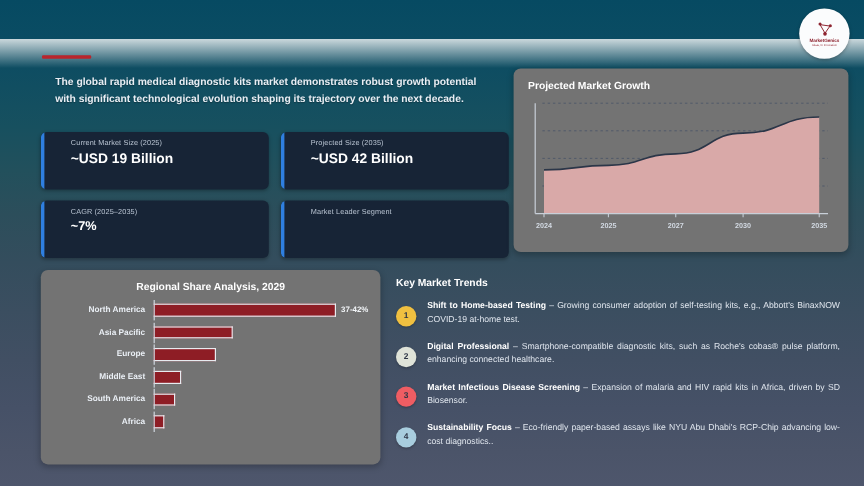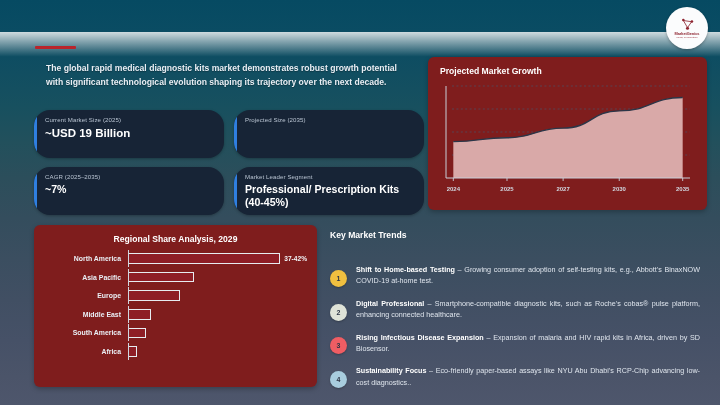--- a/index.html
+++ b/index.html
@@ -42,41 +42,41 @@
   }
   .logo-mark { width:15px; height:13px; margin-bottom:1px; }
   .logo-name { font-size:3.9px; font-weight:bold; color:#8e2430; letter-spacing:-.05px; }
   .logo-tag  { font-size:2.5px; color:#9b3540; letter-spacing:-.05px; margin-top:.5px; }
 
   
   .cards { position:absolute; left:34px; top:110px; width:390px; }
   .card-row { display:flex; gap:10px; margin-bottom:9px; }
   .card {
     position:relative; width:190px; height:48px;
-    background:#172436; border-radius:16px;
-    padding:6px 9px 0 11px;
+    background:#172436; border-radius:5px;
+    padding:6px 9px 0 25px;
     box-shadow:0 1px 3px rgba(0,0,0,.28);
     overflow:hidden;
   }
   .card::before {
     content:""; position:absolute; left:0; top:0; bottom:0;
     width:2.6px; background:#2f7fe0; border-radius:5px 0 0 5px;
   }
   .card-label {
     font-size:6.1px; color:#b9c4d2; letter-spacing:.1px; margin-bottom:3px;
   }
   .card-value {
     font-size:11.5px; font-weight:bold; color:#ffffff; line-height:1.22;
   }
   .card.tall { height:48px; }
   .card.tall .card-value { font-size:10.6px; }
 
   
   .panel {
-    position:absolute; background:#7f1d1d;
+    position:absolute; background:#737373;
     border-radius:6px; box-shadow:0 2px 5px rgba(0,0,0,.25);
   }
   .panel-title {
     font-size:8.6px; font-weight:bold; color:#ffffff;
   }
 
   
   #growth-panel { left:428px; top:57px; width:279px; height:153px; padding:9px 12px; }
   #growth-panel .panel-title { margin-bottom:4px; }
   .area-wrap { position:relative; width:255px; height:118px; }
@@ -106,21 +106,21 @@
     height:10.5px; background:#8e1d25;
     border:1.1px solid #e7ebf0; border-left:none;
     box-sizing:border-box;
   }
   .bar-note {
     margin-left:4px; font-size:6.6px; font-weight:bold; color:#f2f5f8; white-space:nowrap;
   }
 
   
   #trends { position:absolute; left:330px; top:230px; width:370px; }
-  #trends .panel-title { margin-bottom:24px; }
+  #trends .panel-title { margin-bottom:9px; }
   .trend {
     display:flex; align-items:flex-end; gap:9px; margin-bottom:11px;
   }
   .badge {
     flex:0 0 auto; width:17px; height:17px; border-radius:50%;
     display:flex; align-items:center; justify-content:center;
     font-size:7px; font-weight:bold; color:#2d3545; margin-top:1px;
     box-shadow:0 1px 2px rgba(0,0,0,.25);
   }
   .trend-text {
@@ -150,30 +150,30 @@
   </div>
 
   <div class="cards">
     <div class="card-row">
       <div class="card">
         <div class="card-label">Current Market Size (2025)</div>
         <div class="card-value">~USD 19 Billion</div>
       </div>
       <div class="card">
         <div class="card-label">Projected Size (2035)</div>
+        <div class="card-value">~USD 42 Billion</div>
       </div>
     </div>
     <div class="card-row">
       <div class="card tall">
         <div class="card-label">CAGR (2025–2035)</div>
         <div class="card-value">~7%</div>
       </div>
       <div class="card tall">
         <div class="card-label">Market Leader Segment</div>
-        <div class="card-value">Professional/ Prescription Kits (40-45%)</div>
       </div>
     </div>
   </div>
 
   <div class="panel" id="growth-panel">
     <div class="panel-title">Projected Market Growth</div>
     <div class="area-wrap">
       <svg id="area-svg" width="255" height="106" viewBox="0 0 255 106">
           <line x1="12" x2="250" y1="75" y2="75" stroke="#4a5568" stroke-width="0.7" stroke-dasharray="2,2.4"></line>
           <line x1="12" x2="250" y1="52" y2="52" stroke="#4a5568" stroke-width="0.7" stroke-dasharray="2,2.4"></line>
@@ -248,21 +248,21 @@
         <div class="trend">
           <div class="badge" style="background: rgb(240, 192, 64);">1</div>
           <div class="trend-text"><b>Shift to Home-based Testing</b> – Growing consumer adoption of self-testing kits, e.g., Abbott's BinaxNOW COVID-19 at-home test.</div>
         </div>
         <div class="trend">
           <div class="badge" style="background: rgb(223, 227, 216);">2</div>
           <div class="trend-text"><b>Digital Professional</b> – Smartphone-compatible diagnostic kits, such as Roche's cobas® pulse platform, enhancing connected healthcare.</div>
         </div>
         <div class="trend">
           <div class="badge" style="background: rgb(239, 93, 99);">3</div>
-          <div class="trend-text"><b>Rising Infectious Disease Expansion</b> – Expansion of malaria and HIV rapid kits in Africa, driven by SD Biosensor.</div>
+          <div class="trend-text"><b>Market Infectious Disease Screening</b> – Expansion of malaria and HIV rapid kits in Africa, driven by SD Biosensor.</div>
         </div>
         <div class="trend">
           <div class="badge" style="background: rgb(168, 205, 222);">4</div>
           <div class="trend-text"><b>Sustainability Focus</b> – Eco-friendly paper-based assays like NYU Abu Dhabi's RCP-Chip advancing low-cost diagnostics..</div>
         </div>
       </div>
   </div>
 
 </div>
 

